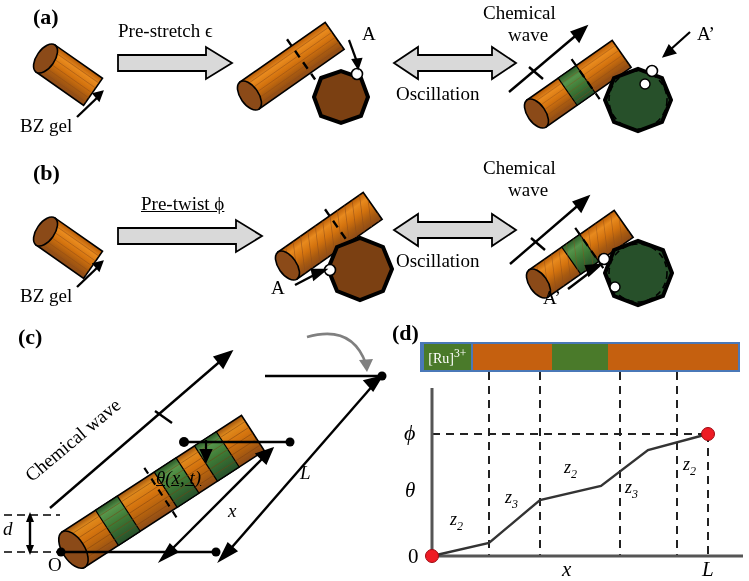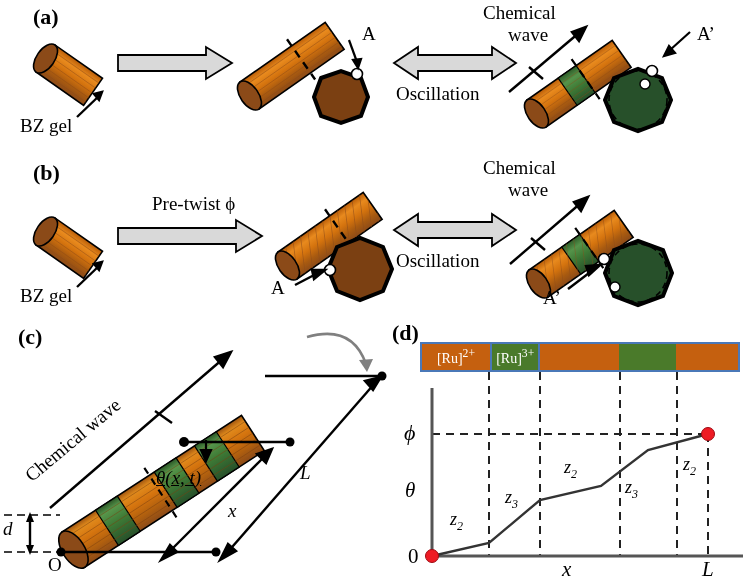--- a/index.html
+++ b/index.html
@@ -109,20 +109,21 @@
       <circle cx="652" cy="71" r="5.5" fill="#fff" stroke="#000" stroke-width="1.6"></circle>
       <circle cx="645" cy="84" r="5" fill="#fff" stroke="#000" stroke-width="1.4"></circle>
     </g>
     <g stroke="#000" stroke-width="2.2" fill="#000">
       <line x1="690" y1="32" x2="670" y2="50"></line>
       <polygon points="664,56 669,46 675,53"></polygon>
     </g>
   </svg>
 
   <div class="lbl txt" style="left:20px;top:115px;">BZ gel</div>
+  <div class="lbl txt" style="left:118px;top:20px;">Pre-stretch ϵ</div>
   <div class="lbl txt" style="left:362px;top:23px;">A</div>
   <div class="lbl txt" style="left:483px;top:2px;">Chemical</div>
   <div class="lbl txt" style="left:508px;top:24px;">wave</div>
   <div class="lbl txt" style="left:396px;top:83px;">Oscillation</div>
   <div class="lbl txt" style="left:697px;top:23px;">A’</div>
 </div>
 
 <div class="panel" style="left:0;top:152px;width:749px;height:170px;">
 
   <div class="lbl bold-lbl" style="left:33px;top:8px;">(b)</div>
@@ -212,21 +213,21 @@
       <circle cx="604" cy="107" r="5.5" fill="#fff" stroke="#000" stroke-width="1.6"></circle>
       <circle cx="615" cy="135" r="5" fill="#fff" stroke="#000" stroke-width="1.4"></circle>
     </g>
     <g stroke="#000" stroke-width="2.4" fill="#000">
       <line x1="568" y1="137" x2="593" y2="118"></line>
       <polygon points="600,113 589,123 586,114"></polygon>
     </g>
   </svg>
 
   <div class="lbl txt" style="left:20px;top:133px;">BZ gel</div>
-  <div class="lbl txt" style="left:152px;top:41px;">Pre-twist ϕ</div>
+  <div class="lbl txt" style="left:141px;top:41px;text-decoration:underline;">Pre-twist ϕ</div>
   <div class="lbl txt" style="left:271px;top:125px;">A</div>
   <div class="lbl txt" style="left:483px;top:5px;">Chemical</div>
   <div class="lbl txt" style="left:508px;top:27px;">wave</div>
   <div class="lbl txt" style="left:396px;top:98px;">Oscillation</div>
   <div class="lbl txt" style="left:543px;top:135px;">A’</div>
 </div>
 
 <div class="panel" style="left:0;top:322px;width:392px;height:259px;">
 
   <div class="lbl bold-lbl" style="left:18px;top:2px;">(c)</div>
@@ -316,25 +317,20 @@
   <div class="lbl txt-i" style="left:228px;top:178px;">x</div>
   <div class="lbl txt-i" style="left:300px;top:140px;">L</div>
 </div>
 
 <div class="panel" style="left:392px;top:322px;width:357px;height:259px;">
 
   <div class="lbl bold-lbl" style="left:0px;top:-2px;">(d)</div>
 
   <div style="position:absolute;left:28px;top:20px;width:320px;height:30px;
               border:2px solid #4A78B8;box-sizing:border-box;display:flex;">
-    <div style="width:21.5%;background:#C5600F;display:flex;align-items:center;justify-content:center;">
-      <span style="color:#fff;font-size:14px;font-family:'Liberation Serif',serif;">
-        <span>[Ru]</span><sup>2+</sup>
-      </span>
-    </div>
     <div style="width:16%;background:#4A7A2A;border-left:2px solid #4A78B8;border-right:2px solid #4A78B8;
                 box-sizing:border-box;display:flex;align-items:center;justify-content:center;">
       <span style="color:#ffffff;font-size:14px;font-family:'Liberation Serif',serif;">
         <span>[Ru]</span><sup>3+</sup>
       </span>
     </div>
     <div style="width:25%;background:#C5600F;"></div>
     <div style="width:18%;background:#4A7A2A;"></div>
     <div style="flex:1;background:#C5600F;"></div>
   </div>

